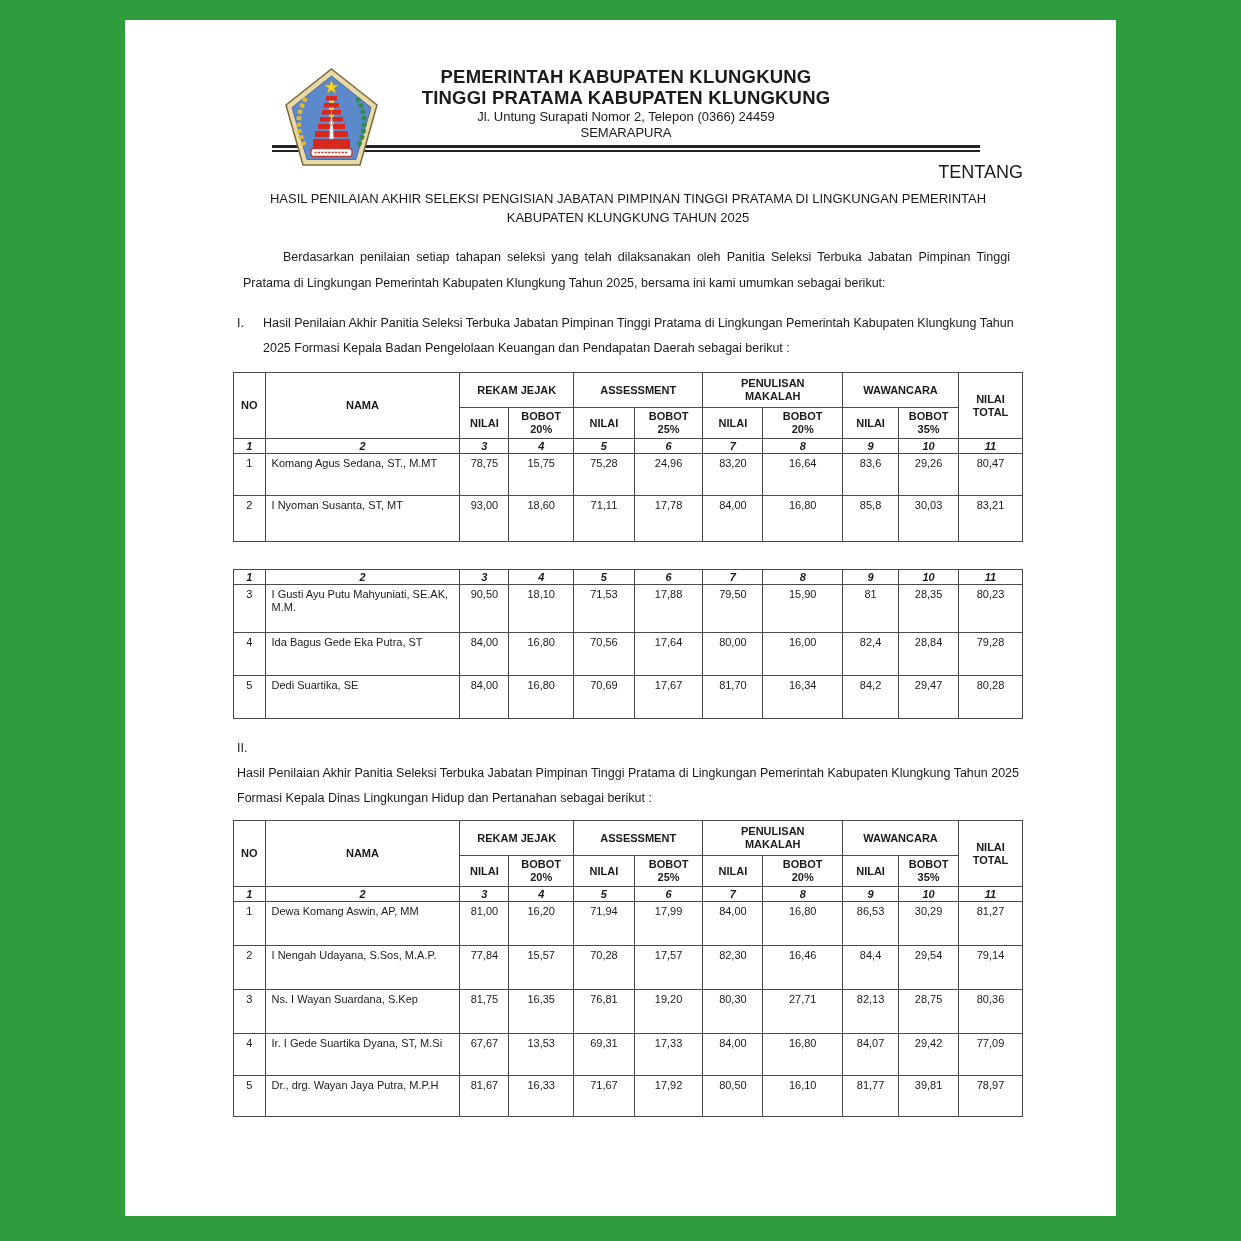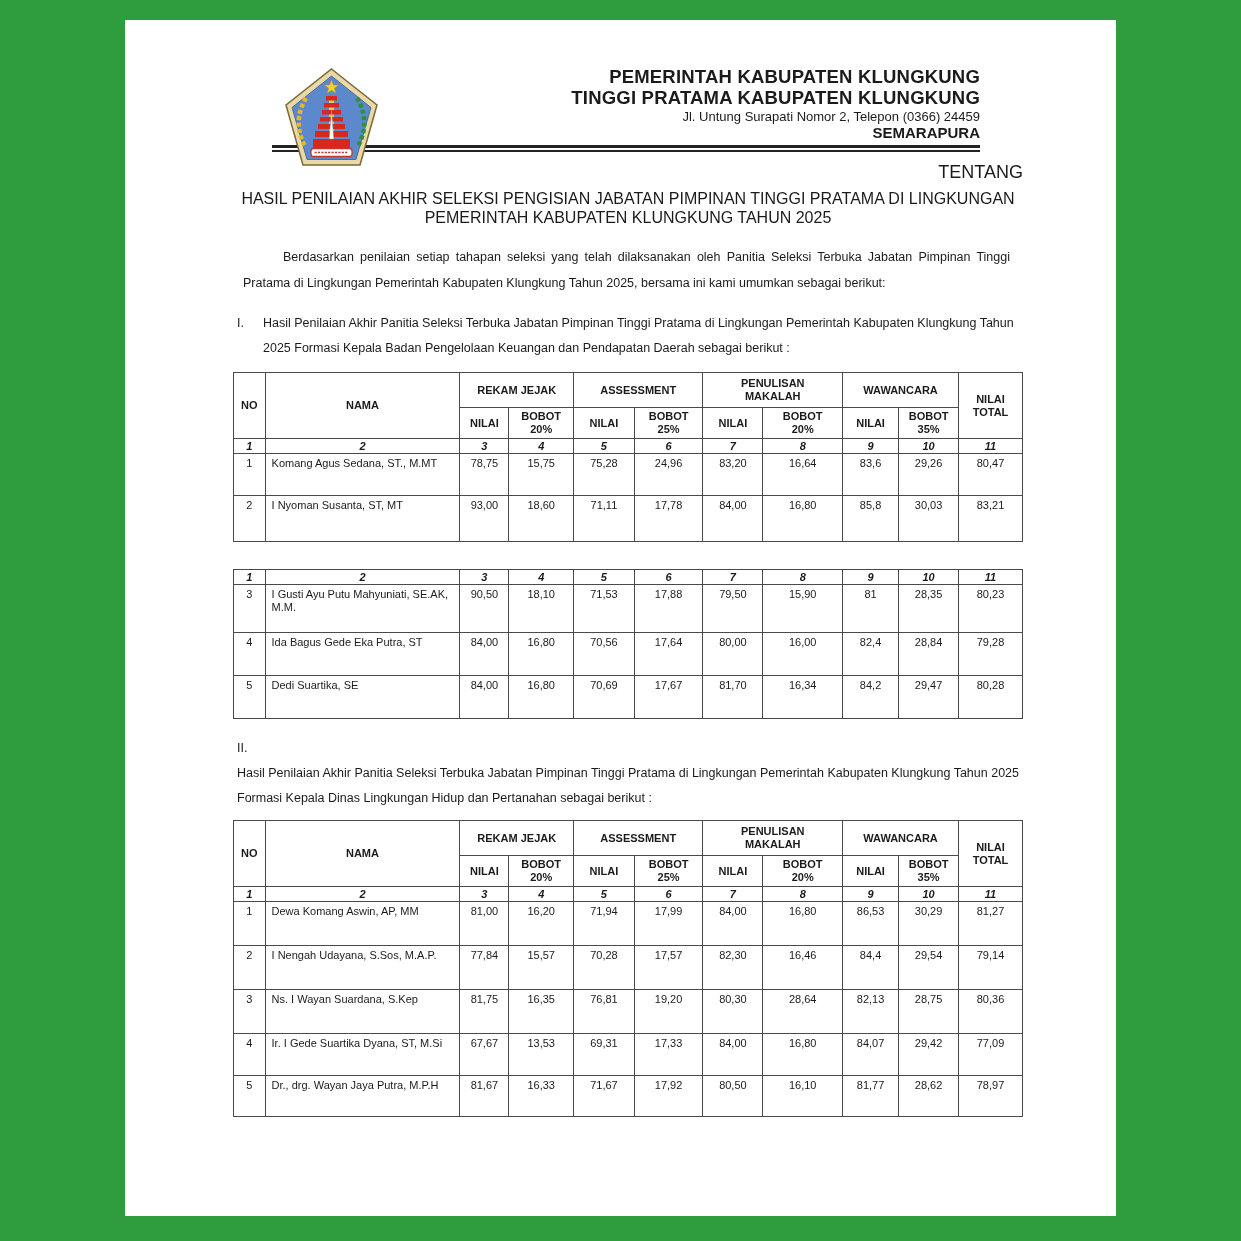--- a/index.html
+++ b/index.html
@@ -10,36 +10,36 @@
     color:#1b1b1b;
   }
   .page{
     position:absolute;left:125px;top:20px;width:991px;height:1196px;
     background:var(--paper-color,#ffffff);
   }
   .content{width:790px;margin-left:108px;}
 
   
   .letterhead{position:relative;margin:46px 0 0 39px;width:708px;}
-  .lh-text{text-align:right;}
+  .lh-text{text-align:center;}
   .lh-org{font-weight:bold;font-size:18.5px;line-height:21px;letter-spacing:.2px;}
   .lh-addr{font-size:13px;line-height:16px;margin-top:1px;}
-  .lh-city{font-size:15px;line-height:15px;font-weight:bold;}
+  .lh-city{font-size:13px;line-height:15px;}
   .crest{position:absolute;left:12px;top:2px;}
   .letterhead-rule{
     margin:5px 0 0 39px;width:708px;height:2px;
     border-top:3.5px solid #232323;border-bottom:2px solid #232323;
   }
 
   
   .doc-title{margin-top:17px;text-align:center;font-weight:bold;font-size:13.5px;
     text-decoration:underline;text-underline-offset:2px;}
   .doc-number{margin-top:7px;text-align:center;font-size:12.5px;}
   .doc-tentang{margin-top:10px;text-align:right;font-size:18px;}
-  .doc-subject{margin:6px auto 0;max-width:780px;text-align:center;font-size:16px;line-height:19px;}
+  .doc-subject{margin:6px auto 0;max-width:780px;text-align:center;font-size:13px;line-height:19px;}
 
   .intro{margin:17px 0 0 10px;width:767px;text-align:justify;
     text-indent:40px;font-size:12.5px;line-height:26px;}
 
   .section-heading{display:flex;font-size:12.5px;line-height:25px;padding-left:4px;}
   .sec-num{width:26px;flex:none;}
   .sec-text{flex:1;}
   .sh1{margin-top:15px;}
   .sh2{margin-top:17px;flex-direction:column;}
 
@@ -363,21 +363,21 @@
           <td>79,14</td>
         </tr>
         <tr>
           <td class="cno">3</td>
           <td class="cname">Ns. I Wayan Suardana, S.Kep</td>
           <td>81,75</td>
           <td>16,35</td>
           <td>76,81</td>
           <td>19,20</td>
           <td>80,30</td>
-          <td>28,64</td>
+          <td>27,71</td>
           <td>82,13</td>
           <td>28,75</td>
           <td>80,36</td>
         </tr>
         <tr>
           <td class="cno">4</td>
           <td class="cname">Ir. I Gede Suartika Dyana, ST, M.Si</td>
           <td>67,67</td>
           <td>13,53</td>
           <td>69,31</td>
@@ -391,20 +391,20 @@
         <tr>
           <td class="cno">5</td>
           <td class="cname">Dr., drg. Wayan Jaya Putra, M.P.H</td>
           <td>81,67</td>
           <td>16,33</td>
           <td>71,67</td>
           <td>17,92</td>
           <td>80,50</td>
           <td>16,10</td>
           <td>81,77</td>
-          <td>28,62</td>
+          <td>39,81</td>
           <td>78,97</td>
         </tr>
       </tbody>
     </table>
 
   </div>
 </div>
 
 </body></html>

